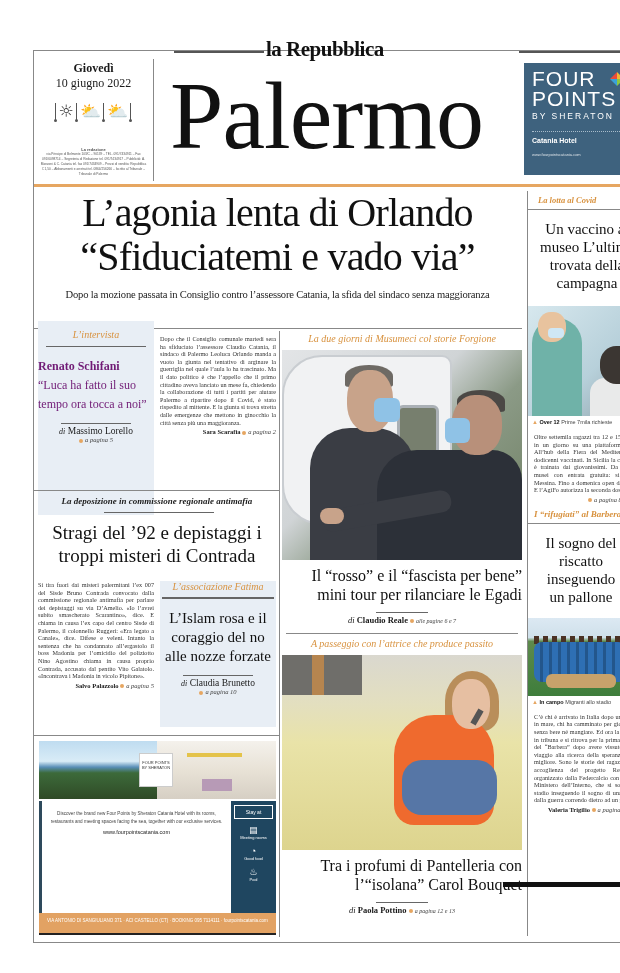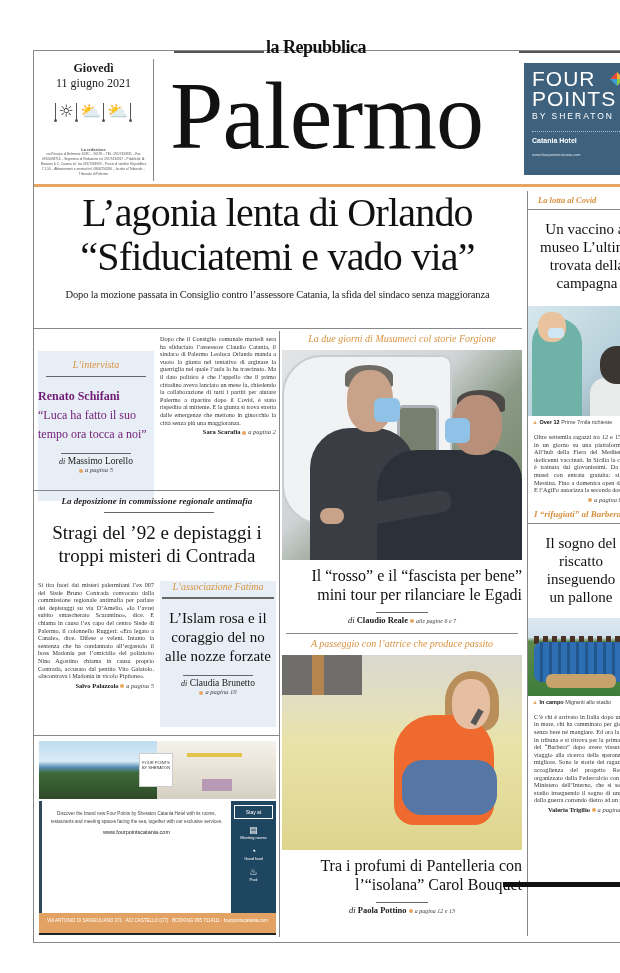--- a/index.html
+++ b/index.html
@@ -6,21 +6,21 @@
   html, body { width: 620px; height: 973px; background: #ffffff; overflow: hidden; }
   body { font-family: "DejaVu Serif", "Liberation Serif", serif; color: #1a1a1a; position: relative; }
 
   .page { position: absolute; left: 33px; top: 50px; width: 600px; height: 893px; border: 1px solid #888; border-right: none; background: #fff; }
 
   
   .masthead { position: absolute; left: 0; top: 0; width: 600px; height: 135px; }
   .brand-line { position: absolute; left: 140px; top: 0px; width: 460px; height: 1px; }
   .brand-line::before { content: ""; position: absolute; left: 0; top: 0; width: 90px; border-top: 2px solid #555; }
   .brand-line::after { content: ""; position: absolute; left: 345px; top: 0; width: 120px; border-top: 2px solid #555; }
-  .brand { position: absolute; left: 232px; top: -14px; font-family: "Liberation Serif", serif; font-weight: bold; font-size: 18px; letter-spacing: -0.5px; color: #111; }
+  .brand { position: absolute; left: 232px; top: -14px; font-family: "Liberation Serif", serif; font-weight: bold; font-size: 21px; letter-spacing: -0.5px; color: #111; }
   .city { position: absolute; left: 136px; top: 10px; font-family: "Liberation Serif", serif; font-size: 96px; line-height: 110px; letter-spacing: -1px; color: #111; }
 
   .date-box { position: absolute; left: 0; top: 8px; width: 120px; height: 122px; border-right: 1px solid #888; text-align: center; }
   .date-box .day { font-family: "Liberation Serif", serif; font-weight: bold; font-size: 12px; margin-top: 2px; }
   .date-box .date { font-family: "Liberation Serif", serif; font-size: 12px; }
   .weather { display: flex; justify-content: center; align-items: flex-end; gap: 2px; margin-top: 6px; height: 24px; }
   .thermo { width: 2px; height: 18px; border-left: 1px solid #555; position: relative; }
   .thermo::after { content: ""; position: absolute; left: -2px; bottom: -1px; width: 3px; height: 3px; border-radius: 50%; background: #555; }
   .wicon { font-size: 17px; line-height: 20px; color: #333; font-family: "DejaVu Sans", sans-serif; }
   .imprint { font-family: "Liberation Sans", sans-serif; font-size: 3.2px; line-height: 5px; color: #555; margin: 26px 6px 0; }
@@ -40,21 +40,21 @@
   .lead { position: absolute; left: 0; top: 140px; width: 487px; }
   .lead h1 { font-family: "Liberation Serif", serif; font-weight: normal; font-size: 40px; line-height: 44px; text-align: center; letter-spacing: -0.8px; color: #111; }
   .lead .sub { font-family: "Liberation Serif", serif; font-size: 10.6px; text-align: center; margin-top: 10px; color: #222; letter-spacing: -0.2px; }
 
   .v-rule { position: absolute; background: #888; width: 1px; }
   .h-rule { position: absolute; background: #888; height: 1px; }
 
   .kicker { font-family: "Liberation Serif", serif; font-style: italic; font-size: 10px; color: #d8923f; text-align: center; }
 
   
-  .interview { position: absolute; left: 4px; top: 300px; width: 116px; height: 150px; background: #e8eef5; }
+  .interview { position: absolute; left: 4px; top: 270px; width: 116px; height: 194px; background: #e8eef5; }
   .interview .kicker { padding-top: 8px; }
   .interview .krule { margin: 6px 8px 0; border-top: 1px solid #666; }
   .interview h2 { font-family: "Liberation Serif", serif; font-size: 12px; line-height: 19px; font-weight: normal; margin-top: 10px; color: #701a75; }
   .interview h2 .first { font-weight: bold; }
   .byline-rule { width: 70px; margin: 9px auto 2px; border-top: 1px solid #666; }
   .byline { font-family: "Liberation Serif", serif; font-size: 9.5px; text-align: center; }
   .byline i { font-size: 8px; }
   .byline b { font-weight: normal; }
   .pg { font-family: "Liberation Serif", serif; font-size: 6.5px; font-style: italic; text-align: center; color: #444; }
   .dot { display: inline-block; width: 4px; height: 4px; border-radius: 50%; background: #e6a661; margin-right: 2px; vertical-align: middle; }
@@ -153,21 +153,21 @@
 
 <div class="page">
 
   <div class="masthead">
     <div class="brand-line"></div>
     <div class="brand">la Repubblica</div>
     <div class="city">Palermo</div>
 
     <div class="date-box">
       <div class="day">Giovedì</div>
-      <div class="date">11 giugno 2021</div>
+      <div class="date">10 giugno 2022</div>
       <div class="weather">
         <span class="thermo"></span>
         <span class="wicon">☼</span>
         <span class="thermo"></span>
         <span class="wicon">⛅</span>
         <span class="thermo"></span>
         <span class="wicon">⛅</span>
         <span class="thermo"></span>
       </div>
       <div class="imprint">

